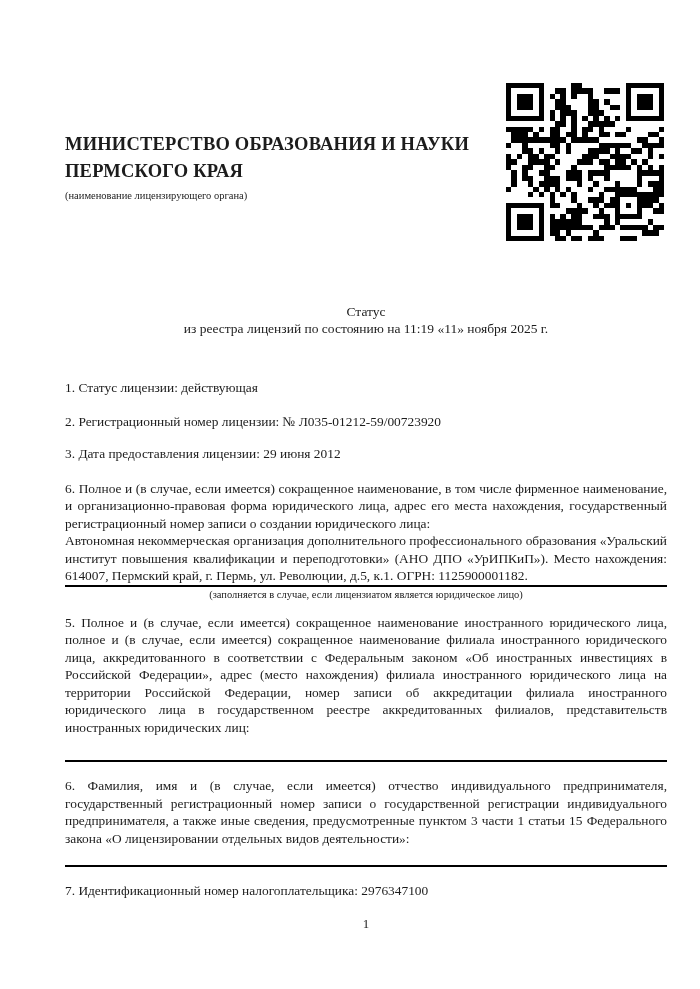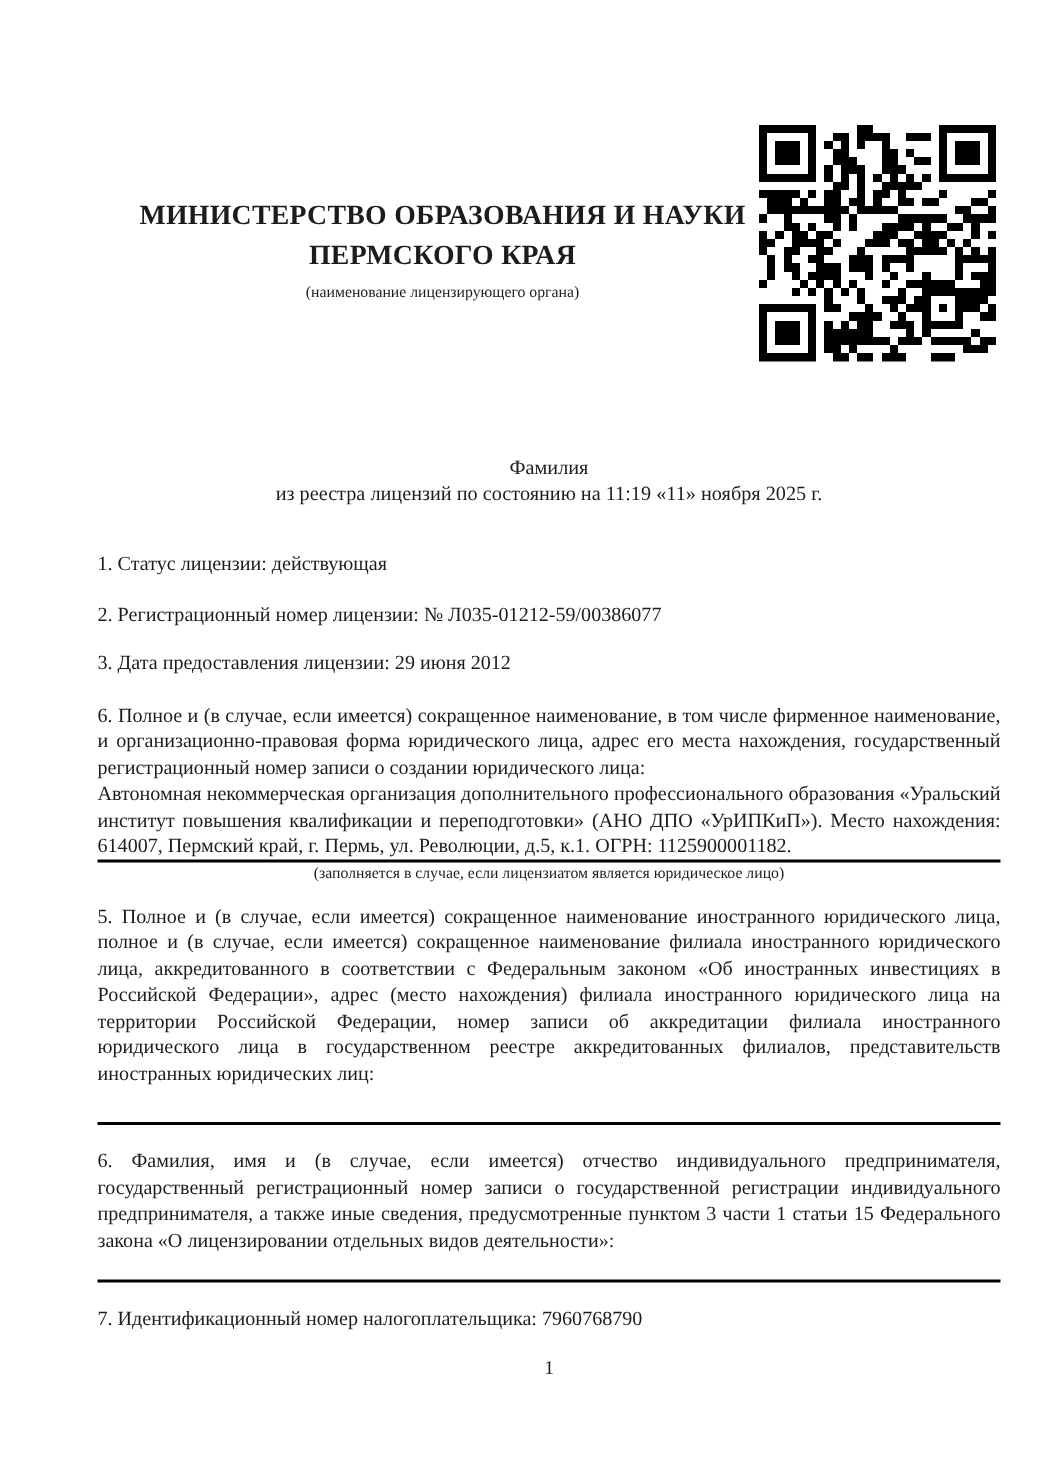--- a/index.html
+++ b/index.html
@@ -2,27 +2,27 @@
 <html><head>
 <meta charset="utf-8">
 <style>
   html,body { margin:0; padding:0; background:#ffffff; }
   .page {
     position:relative; width:700px; height:989px; background:#ffffff;
     font-family:"Liberation Serif", serif; color:#1c1c1c;
     box-sizing:border-box; padding:0 33px 0 65px; overflow:hidden;
   }
   .header { position:relative; height:303px; }
-  .ministry { position:absolute; top:131px; left:16px; width:428px; text-align:center; }
+  .ministry { position:absolute; top:131px; left:0; width:428px; }
   .ministry-name { font-weight:bold; font-size:18.5px; line-height:27px; letter-spacing:0.2px; }
   .ministry-caption { font-size:10.5px; margin-top:5px; }
   .qr-box { position:absolute; top:83px; left:441px; width:158px; height:158px; }
   .qr-box svg { display:block; width:158px; height:158px; shape-rendering:crispEdges; }
   .doc-title { text-align:center; font-size:13.5px; line-height:17px; }
-  .items { margin-top:30px; font-size:13.4px; line-height:17.5px; }
+  .items { margin-top:42px; font-size:13.4px; line-height:17.5px; }
   .item { margin-bottom:15px; }
   .item.m16 { margin-bottom:16px; }
   .item.m17 { margin-bottom:17px; }
   .item.m12 { margin-bottom:12px; }
   .just { text-align:justify; }
   .caption { text-align:center; font-size:10.5px; line-height:14px; margin-top:1px; }
   .rule { border-top:2px solid #000000; height:0; }
   .spacer24 { height:24px; }
   .spacer18 { height:18px; }
   .footer { margin-top:16px; text-align:center; font-size:13px; }
@@ -466,32 +466,32 @@
           <rect x="16" y="28" width="1" height="1" fill="#000000"></rect>
           <rect x="17" y="28" width="1" height="1" fill="#000000"></rect>
           <rect x="21" y="28" width="1" height="1" fill="#000000"></rect>
           <rect x="22" y="28" width="1" height="1" fill="#000000"></rect>
           <rect x="23" y="28" width="1" height="1" fill="#000000"></rect>
         </svg>
     </div>
   </div>
 
   <div class="doc-title">
-    <div>Фамилия</div>
+    <div>Статус</div>
     <div>из реестра лицензий по состоянию на 11:19 «11» ноября 2025 г.</div>
   </div>
 
   <div class="items">
 
     <div class="item m16">
       <div>1. Статус лицензии: действующая</div>
     </div>
 
     <div class="item">
-      <div>2. Регистрационный номер лицензии: № Л035-01212-59/00386077</div>
+      <div>2. Регистрационный номер лицензии: № Л035-01212-59/00723920</div>
     </div>
 
     <div class="item m17">
       <div>3. Дата предоставления лицензии: 29 июня 2012</div>
     </div>
 
     <div class="item m12">
       <div class="just">6. Полное и (в случае, если имеется) сокращенное наименование, в том числе фирменное наименование, и организационно-правовая форма юридического лица, адрес его места нахождения, государственный регистрационный номер записи о создании юридического лица:</div>
       <div class="just">Автономная некоммерческая организация дополнительного профессионального образования «Уральский институт повышения квалификации и переподготовки» (АНО ДПО «УрИПКиП»). Место нахождения: 614007, Пермский край, г. Пермь, ул. Революции, д.5, к.1. ОГРН: 1125900001182.</div>
       <div class="rule"></div>
@@ -504,20 +504,20 @@
       <div class="rule"></div>
     </div>
 
     <div class="item">
       <div class="just">6. Фамилия, имя и (в случае, если имеется) отчество индивидуального предпринимателя, государственный регистрационный номер записи о государственной регистрации индивидуального предпринимателя, а также иные сведения, предусмотренные пунктом 3 части 1 статьи 15 Федерального закона «О лицензировании отдельных видов деятельности»:</div>
       <div class="spacer18"></div>
       <div class="rule"></div>
     </div>
 
     <div class="item">
-      <div>7. Идентификационный номер налогоплательщика: 7960768790</div>
+      <div>7. Идентификационный номер налогоплательщика: 2976347100</div>
     </div>
 
   </div>
 
   <div class="footer">1</div>
 
 </div>
 
 </body></html>

